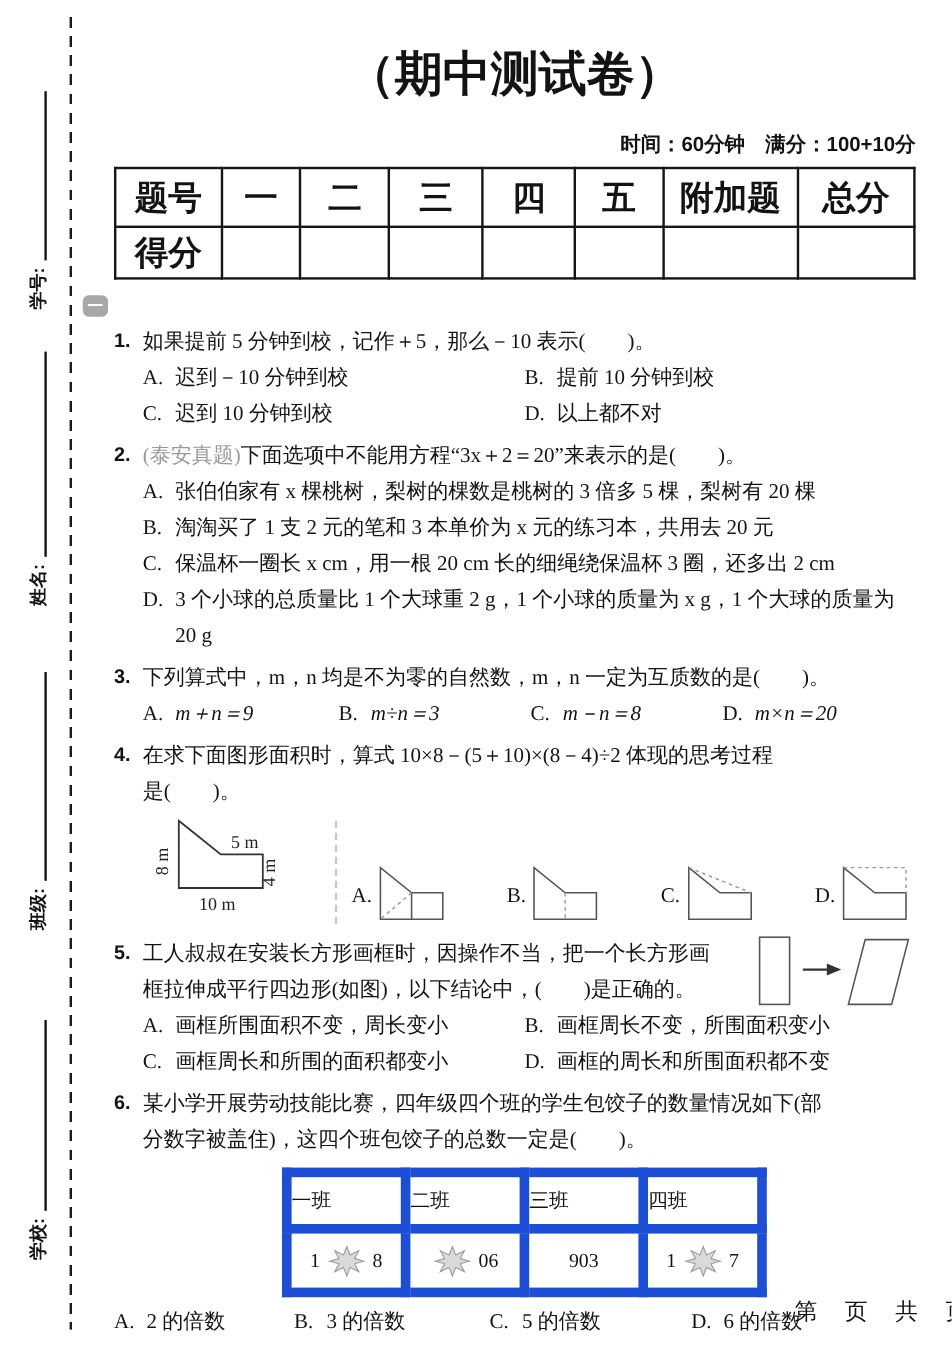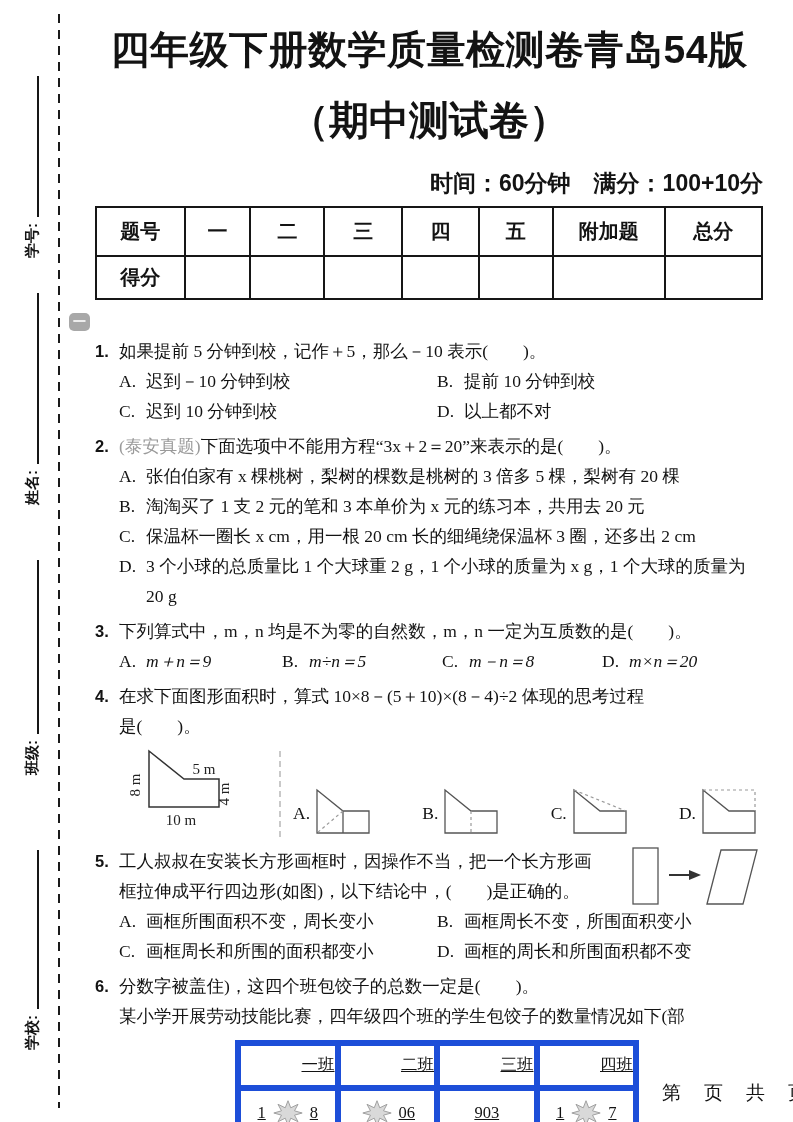--- a/index.html
+++ b/index.html
@@ -19,25 +19,25 @@
   #label-xuehao{left:20px;top:258px;width:182px;}
   #label-xingming{left:20px;top:505px;width:212px;}
   #label-banji{left:20px;top:775px;width:215px;}
   #label-xuexiao{left:20px;top:1050px;width:200px;}
 
   .content{position:absolute;left:95px;top:14px;width:668px;}
   .title{font-family:"Liberation Sans",sans-serif;font-weight:bold;font-size:39px;
     text-align:center;padding-top:14px;line-height:1.15;letter-spacing:0.5px;}
   .subtitle{font-family:"Liberation Sans",sans-serif;font-weight:bold;font-size:40px;
     text-align:center;margin-top:20px;}
-  .meta{font-family:"Liberation Sans",sans-serif;font-weight:bold;font-size:23px;
+  .meta{font-family:"Liberation Sans",sans-serif;font-weight:bold;font-size:17px;
     text-align:right;margin-top:20px;}
 
   table.score{width:100%;border-collapse:collapse;margin-top:7px;
-    font-family:Liberation Mono, monospace;font-size:20px;table-layout:fixed;}
+    font-family:Liberation Mono, monospace;font-size:28px;table-layout:fixed;}
   table.score th,table.score td{border:2px solid #161616;text-align:center;font-weight:600;padding:0;}
   table.score tr.hdr th{height:47px;}
   table.score tr.blank td{height:41px;}
 
   .section-head{display:flex;align-items:center;gap:9px;margin-top:13px;margin-left:-26px;
     font-family:"Liberation Sans",sans-serif;font-weight:bold;font-size:17.5px;}
   .badge{width:21px;height:18px;background:#a8a8a8;border-radius:5px;color:#fff;
     font-size:13px;line-height:17px;text-align:center;font-weight:bold;flex:none;}
 
   .q{display:flex;margin-top:5px;font-size:17.5px;line-height:30px;}
@@ -64,22 +64,22 @@
   .figtext{font-family:"Liberation Serif",serif;font-size:15px;fill:#222;}
 
   
   .q5-body{position:relative;}
   .q5-text{width:528px;}
   .q5-fig{position:absolute;right:-6px;top:-2px;}
 
   
   table.dumpling{border-collapse:collapse;margin:9px 0 5px 116px;width:404px;
     font-size:16.5px;table-layout:fixed;}
-  table.dumpling th,table.dumpling td{border:6px solid #1d4ed8;text-align:right;
-    font-weight:normal;padding:0;text-decoration:underline;}
+  table.dumpling th,table.dumpling td{border:8px solid #1d4ed8;text-align:left;
+    font-weight:normal;padding:0;}
   table.dumpling tr.hd th{height:39px;}
   table.dumpling tr.vals td{height:45px;vertical-align:middle;}
   .cellwrap{display:flex;align-items:center;justify-content:center;gap:5px;}
 
   .footer{position:absolute;left:16px;top:1080px;width:100%;text-align:right;
     font-size:19px;letter-spacing:2px;}
 </style>
 </head>
 <body>
 
@@ -97,21 +97,20 @@
   <span>班级:</span>
   <span class="line"></span>
 </div>
 <div class="side-label" id="label-xuexiao">
   <span>学校:</span>
   <span class="line"></span>
 </div>
 
 <div class="content">
 
-  <div class="title">四年级下册数学质量检测卷青岛54版</div>
   <div class="subtitle">（期中测试卷）</div>
   <div class="meta">时间：60分钟　满分：100+10分</div>
 
   <table class="score">
     <colgroup>
       <col style="width:13.3%">
         <col style="width:9.9%">
         <col style="width:11.1%">
         <col style="width:11.7%">
       <col style="width:11.5%">
@@ -199,21 +198,21 @@
     <span class="qnum">3.</span>
     <div class="qbody">
       <div>下列算式中，m，n 均是不为零的自然数，m，n 一定为互质数的是(　　)。</div>
       <div class="grid4">
         <div class="opt">
           <span class="olabel">A.</span>
           <span class="math">m＋n＝9</span>
         </div>
         <div class="opt">
           <span class="olabel">B.</span>
-          <span class="math">m÷n＝5</span>
+          <span class="math">m÷n＝3</span>
         </div>
         <div class="opt">
           <span class="olabel">C.</span>
           <span class="math">m－n＝8</span>
         </div>
         <div class="opt">
           <span class="olabel">D.</span>
           <span class="math">m×n＝20</span>
         </div>
       </div>
@@ -301,22 +300,22 @@
           <span class="olabel">D.</span>
           <span class="otext">画框的周长和所围面积都不变</span>
         </div>
       </div>
     </div>
   </div>
 
   <div class="q">
     <span class="qnum">6.</span>
     <div class="qbody">
+      <div>某小学开展劳动技能比赛，四年级四个班的学生包饺子的数量情况如下(部</div>
       <div>分数字被盖住)，这四个班包饺子的总数一定是(　　)。</div>
-      <div>某小学开展劳动技能比赛，四年级四个班的学生包饺子的数量情况如下(部</div>
       <table class="dumpling">
         <tbody>
             <tr class="hd">
           <th>一班</th>
           <th>二班</th>
           <th>三班</th>
           <th>四班</th>
         </tr>
         <tr class="vals">
           <td>

